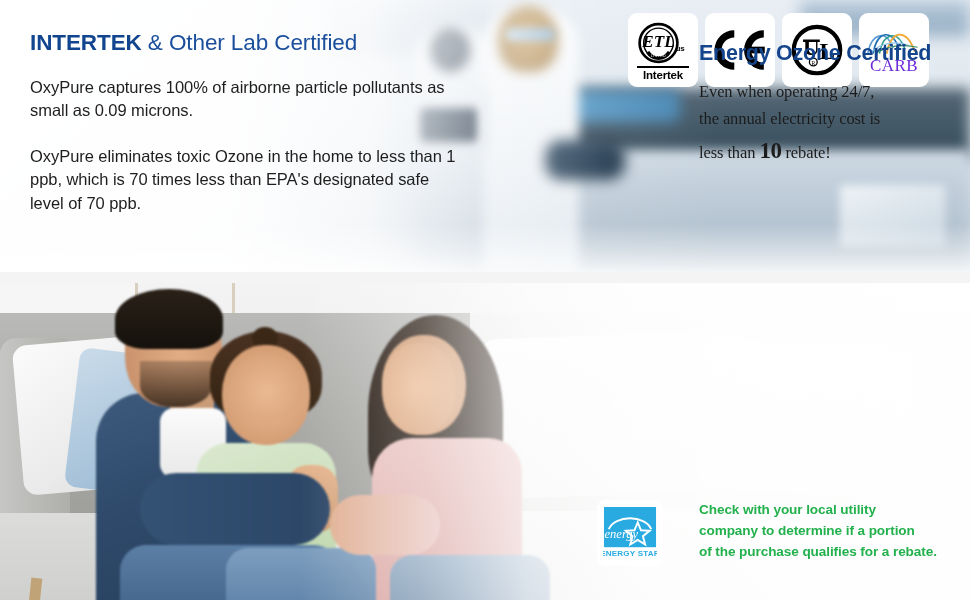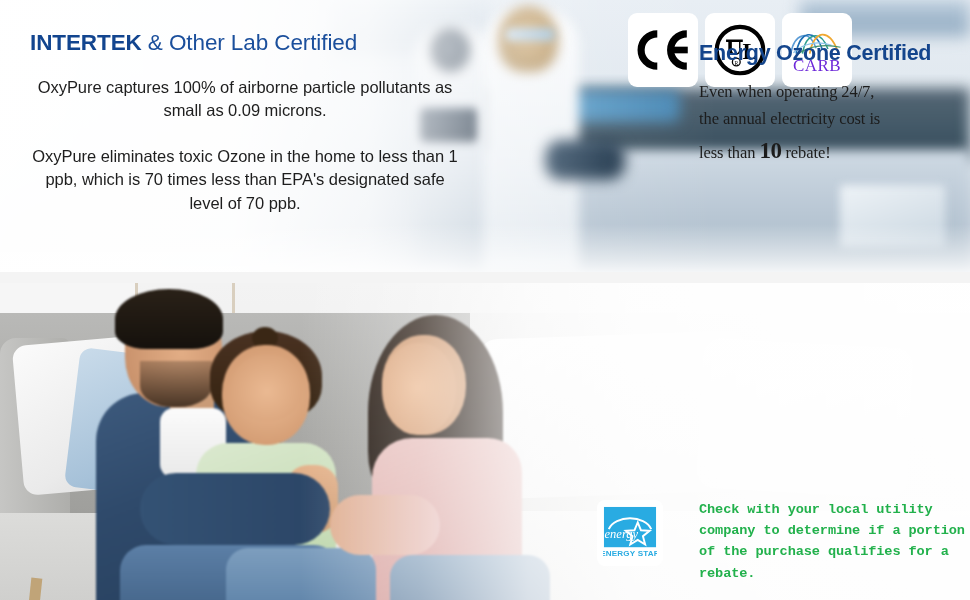--- a/index.html
+++ b/index.html
@@ -110,21 +110,20 @@
 
   .top-copy { position:absolute; left:30px; top:29px; width:430px; }
   h1.top-title {
     font-size:22.5px; line-height:1.2; color:#1b4f9c;
     font-weight:400; letter-spacing:-.1px; margin-bottom:20px;
   }
   h1.top-title .brandword { font-weight:bold; color:#12458f; }
   .top-para {
     font-size:16.5px; line-height:1.42; color:#1e1e1e;
     letter-spacing:-.05px;
-    text-align:center;
   }
   .top-para + .top-para { margin-top:22px; }
 
   
   .badge-row {
     position:absolute; left:628px; top:13px;
     display:flex; gap:7px;
   }
   .badge {
     width:70px; height:74px; background:#fff; border-radius:9px;
@@ -342,21 +341,21 @@
   .es-badge {
     position:absolute; left:597px; top:500px; width:66px; height:66px;
     background:#fff; border-radius:8px;
     display:flex; align-items:center; justify-content:center;
   }
   .es-badge svg { width:54px; height:54px; }
 
   .rebate {
     position:absolute; left:699px; top:499px; width:272px;
     font-size:13.6px; line-height:1.56; font-weight:bold;
-    color:#22b14c; letter-spacing:-.1px;font-family:Liberation Mono, monospace;
+    color:#22b14c; letter-spacing:-.1px;
   }
 </style>
 </head>
 <body>
 
 <div class="page">
 
   <section class="panel-top">
     <div class="lab-scene">
       <div class="lab-base"></div>
@@ -379,20 +378,32 @@
     <div class="top-fade-bottom"></div>
 
     <div class="top-copy">
       <h1 class="top-title"><span class="brandword">INTERTEK</span><span> &amp; Other Lab Certified</span></h1>
       <p class="top-para">OxyPure captures 100% of airborne particle pollutants as small as 0.09 microns.</p>
       <p class="top-para">OxyPure eliminates toxic Ozone in the home to less than 1 ppb, which is 70 times less than EPA's designated safe level of 70 ppb.</p>
     </div>
 
     <div class="badge-row">
 
+      <div class="badge badge-etl">
+        <svg class="etl-mark" viewBox="0 0 60 48">
+          <circle cx="25" cy="24" r="21" fill="none" stroke="#000" stroke-width="3"></circle>
+          <circle cx="25" cy="24" r="16.5" fill="none" stroke="#000" stroke-width="1.6"></circle>
+          <text x="25" y="29" text-anchor="middle" font-family="Liberation Serif, serif" font-size="19" font-weight="bold" font-style="italic" fill="#000">ETL</text>
+          <path d="M13 34 A14 14 0 0 0 37 34" fill="none" stroke="#000" stroke-width="4"></path>
+          <text x="25" y="39.5" text-anchor="middle" font-family="Liberation Sans, sans-serif" font-size="4.2" fill="#fff" letter-spacing="0.4">LISTED</text>
+          <text x="49" y="33" text-anchor="middle" font-family="Liberation Sans, sans-serif" font-size="9" font-weight="bold" fill="#000">us</text>
+        </svg>
+        <div class="etl-rule"></div>
+        <div class="etl-name">Intertek</div>
+      </div>
 
       <div class="badge">
         <svg class="ce-mark" viewBox="0 0 62 42">
           <path d="M25 4 A17 17 0 1 0 25 38" fill="none" stroke="#000" stroke-width="7.5"></path>
           <path d="M56 4 A17 17 0 1 0 56 38" fill="none" stroke="#000" stroke-width="7.5"></path>
           <rect x="40" y="17.5" width="17" height="7" fill="#000"></rect>
         </svg>
       </div>
 
       <div class="badge">

